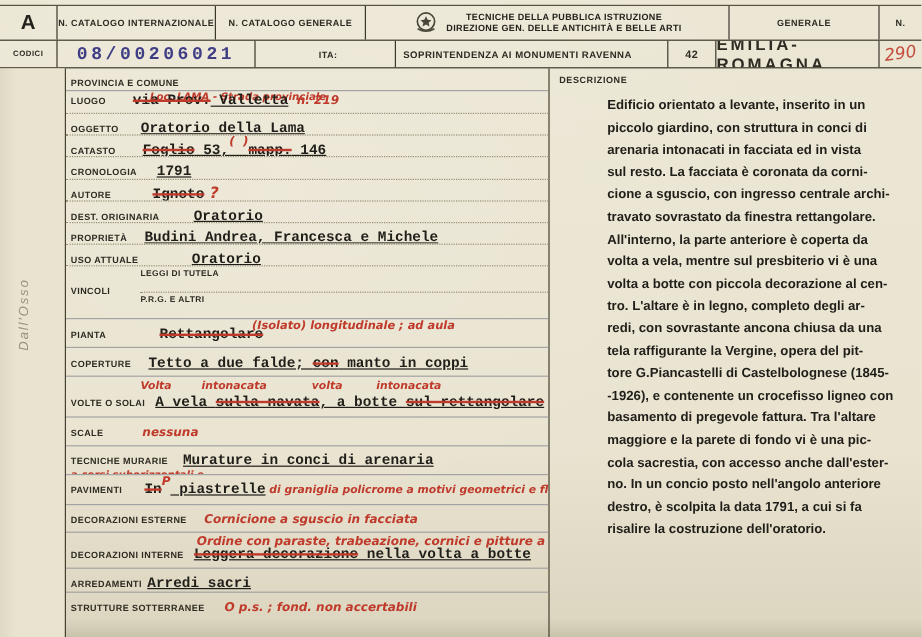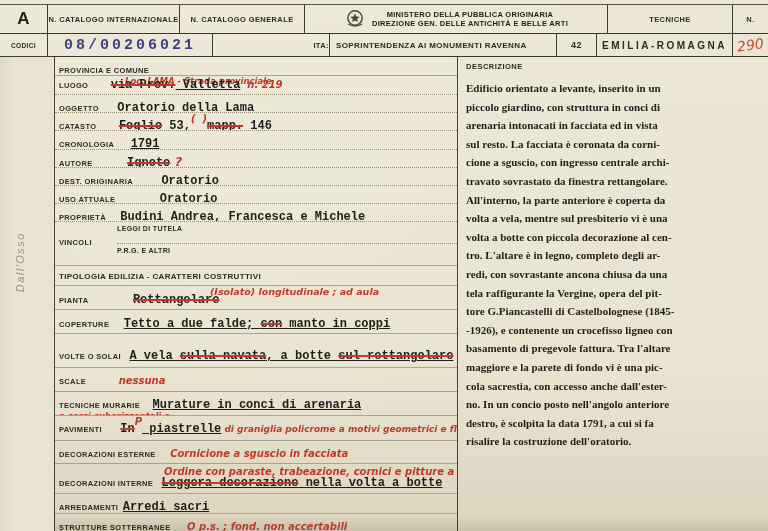--- a/index.html
+++ b/index.html
@@ -45,22 +45,22 @@
   .hand{font-family:"DejaVu Sans",sans-serif;font-style:italic;font-weight:700;color:#bf3a2b;font-size:9.5px;white-space:pre;}
   .ann-top{position:absolute;top:0;left:0;}
   .baseline{position:absolute;bottom:2px;left:0;right:0;padding-left:4px;white-space:nowrap;}
   .supnote{position:relative;top:-7px;font-size:10px;}
 
   .vinc-sub{position:absolute;left:62px;right:0;top:0;bottom:0;display:flex;flex-direction:column;}
   .vinc-sub > div{flex:1;border-bottom:1px dotted #968e74;display:flex;align-items:flex-start;padding-top:3px;}
   .vinc-sub > div:last-child{border-bottom:none;}
 
   .desc-label{font-size:7.5px;font-weight:700;letter-spacing:.5px;color:#2e2b22;}
-  .desc-text{margin-top:8px;font-family:Liberation Serif, serif;font-weight:700;
-    font-size:11px;line-height:18.6px;color:#201e19;white-space:pre-line;}
+  .desc-text{margin-top:8px;font-family:Liberation Sans, sans-serif;font-weight:700;
+    font-size:11px;line-height:18.6px;color:#201e19;white-space:pre-line;margin-left:40px;}
 </style>
 </head>
 <body>
 
 <div class="card">
 
   <div class="hdr hrow1">
     <div class="hcell" style="width:48px">
       <span class="bigA">A</span>
     </div>
@@ -72,50 +72,50 @@
     </div>
     <div class="hcell ministero" style="width:303px;flex-direction:row;">
       <span class="emb">
         <svg width="22" height="22" viewBox="0 0 22 22">
           <circle cx="11" cy="10" r="7.2" fill="none" stroke="#4a463a" stroke-width="1.4"></circle>
           <path d="M11 5.5 l1.4 3 3.2.3 -2.4 2.1 .7 3.1 -2.9-1.6 -2.9 1.6 .7-3.1 -2.4-2.1 3.2-.3z" fill="#4a463a"></path>
           <path d="M4 16 q7 4 14 0" fill="none" stroke="#4a463a" stroke-width="1.3"></path>
         </svg>
       </span>
       <span style="display:flex;flex-direction:column;align-items:center;">
-        <span class="l">MINISTERO DELLA PUBBLICA ORIGINARIA</span>
+        <span class="l">TECNICHE DELLA PUBBLICA ISTRUZIONE</span>
         <span class="l">DIREZIONE GEN. DELLE ANTICHITÀ E BELLE ARTI</span>
       </span>
     </div>
     <div class="hcell" style="width:125px">
-      <span class="lblsmall">TECNICHE</span>
+      <span class="lblsmall">GENERALE</span>
     </div>
     <div class="hcell" style="flex:1">
       <span class="lblsmall">N.</span>
     </div>
   </div>
 
   <div class="hdr hrow2" style="border-top:none;">
     <div class="hcell" style="width:48px">
       <span class="lblsmall" style="font-size:6.5px">CODICI</span>
     </div>
     <div class="hcell" style="width:165px">
       <span class="stamp">08/00206021</span>
     </div>
-    <div class="hcell" style="width:117px;justify-content:flex-end;padding-left:5px;">
+    <div class="hcell" style="width:117px;justify-content:center;padding-left:5px;">
       <span class="lblsmall">ITA:</span>
     </div>
     <div class="hcell" style="width:227px;justify-content:flex-start;padding-left:6px;">
       <span class="lblsmall" style="font-size:8px">SOPRINTENDENZA AI MONUMENTI RAVENNA</span>
     </div>
     <div class="hcell" style="width:40px">
       <span class="lblsmall" style="font-size:9px">42</span>
     </div>
     <div class="hcell" style="width:136px">
-      <span class="lblsmall" style="font-size:10px;letter-spacing:2.5px;text-align:center;">EMILIA-ROMAGNA</span>
+      <span class="lblsmall" style="font-size:14px;letter-spacing:2.5px;">EMILIA-ROMAGNA</span>
     </div>
     <div class="hcell" style="flex:1">
       <span class="red290">290</span>
     </div>
   </div>
 
   <div class="main">
 
     <div class="margin-strip">
       <span class="vnote">Dall'Osso</span>
@@ -155,61 +155,59 @@
         <span class="flabel">AUTORE</span>
         <span class="typed struck" style="margin-left:30px">Ignoto</span><span class="hand" style="font-size:13px"> ?</span>
       </div>
 
       <div class="frow" style="height:18px">
         <span class="flabel">DEST. ORIGINARIA</span>
         <span class="typed" style="margin-left:24px">Oratorio</span>
       </div>
 
       <div class="frow" style="height:18px">
+        <span class="flabel">PROPRIETÀ</span>
+        <span class="typed" style="margin-left:10px">Budini Andrea, Francesca e Michele</span>
+      </div>
+
+      <div class="frow" style="height:18px">
         <span class="flabel">USO ATTUALE</span>
         <span class="typed" style="margin-left:40px">Oratorio</span>
-      </div>
-
-      <div class="frow" style="height:18px">
-        <span class="flabel">PROPRIETÀ</span>
-        <span class="typed" style="margin-left:10px">Budini Andrea, Francesca e Michele</span>
       </div>
 
       <div class="frow solid" style="height:44px">
         <span class="flabel" style="position:absolute;top:16px;left:4px">VINCOLI</span>
         <div class="vinc-sub">
           <div>
               <span class="flabel" style="font-size:7px">LEGGI DI TUTELA</span>
             </div>
           <div>
               <span class="flabel" style="font-size:7px">P.R.G. E ALTRI</span>
             </div>
         </div>
       </div>
 
-      <div class="frow solid" style="height:20px;display:flex;align-items:center;">
-        <span class="flabel" style="font-size:8px">TIPOLOGIA EDILIZIA - CARATTERI COSTRUTTIVI</span>
-      </div>
 
       <div class="frow solid" style="height:24px">
         <span class="hand ann-top" style="left:155px;font-size:9.5px">(Isolato) longitudinale ; ad aula</span>
         <div class="baseline">
           <span class="flabel">PIANTA</span>
           <span class="typed struck" style="margin-left:40px">Rettangolare</span>
         </div>
       </div>
 
       <div class="frow solid" style="height:24px">
         <div class="baseline">
           <span class="flabel">COPERTURE</span>
           <span class="typed" style="margin-left:10px"><span>Tetto a due falde; </span><span class="struck">con</span><span> manto in coppi</span></span>
         </div>
       </div>
 
       <div class="frow solid" style="height:34px">
+        <span class="hand ann-top" style="left:62px;top:3px;font-size:9px">Volta        intonacata            volta         intonacata</span>
         <div class="baseline" style="bottom:4px">
           <span class="flabel">VOLTE O SOLAI</span>
           <span class="typed" style="margin-left:4px"><span>A vela </span><span class="struck">sulla navata</span><span>, a botte </span><span class="struck">sul rettangolare</span></span>
         </div>
       </div>
 
       <div class="frow solid" style="height:24px">
         <span class="flabel">SCALE</span>
         <span class="hand" style="margin-left:28px;font-size:10px">nessuna</span>
       </div>

